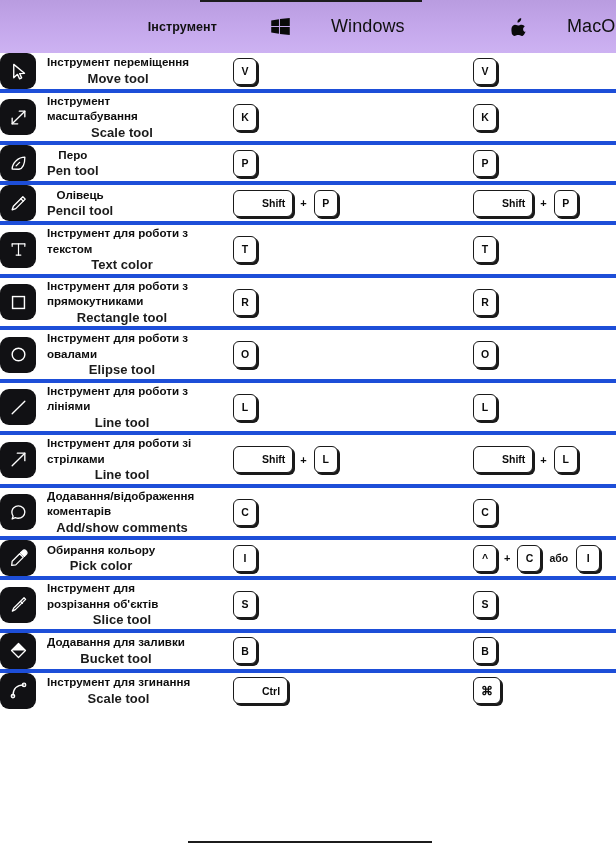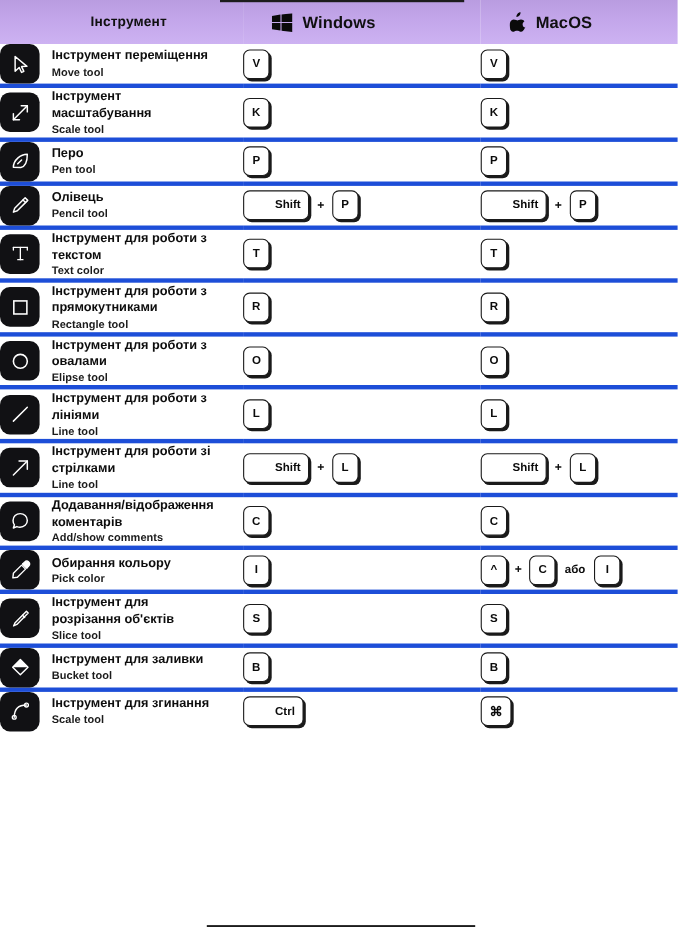--- a/index.html
+++ b/index.html
@@ -31,36 +31,37 @@
     border-collapse: collapse;
     table-layout: fixed;
   }
 
   
   .thead-row {
     height: 40px;
     background: linear-gradient(180deg, #b99ce0 0%, #c3a6ea 45%, #cdb2f2 100%);
   }
   .th {
-    padding: 4px;
+    padding: 16px;
     vertical-align: middle;
     font-size: 12.5px;
     font-weight: 700;
     color: #101010;
     letter-spacing: .1px;
+    text-align: right;
   }
   .th-tool   { width: 200px; padding-left: 17px; }
   .th-os     { width: 208px; }
   .os-head {
     display: flex;
     align-items: center;
     gap: 9px;
     padding-left: 22px;
   }
-  .os-label { font-size: 15px; font-weight: 700; color: #101010; }
+  .os-label { font-size: 18px; font-weight: 400; color: #101010; margin-left: 32px; }
 
   
   .win-logo { width: 19px; height: 17px; display: block; }
   .apple-logo { width: 15px; height: 18px; display: block; }
 
   
   .row { background: #ffffff; }
   .row > td {
     border-top: 4px solid #1d4ed8;
     padding: 0;
@@ -80,30 +81,30 @@
     width: 36px;
     height: 36px;
     min-width: 36px;
     border-radius: 9px;
     background: #111114;
     display: flex;
     align-items: center;
     justify-content: center;
   }
   .tool-icon svg { display: block; }
-  .tool-text { display: flex; flex-direction: column; gap: 1px; }
+  .tool-text { display: flex; flex-direction: column; gap: 1px; align-items: center; }
   .tool-title {
     font-size: 11.6px;
     font-weight: 700;
     color: #0d0d0d;
     line-height: 1.32;
     max-width: 150px;
   }
   .tool-sub {
-    font-size: 10px;
+    font-size: 13px;
     font-weight: 700;
     color: #1b1b1b;
     line-height: 1.3;
     letter-spacing: .05px;
   }
 
   .cell-keys { padding: 8px 4px 8px 22px; }
   .keys-inner {
     display: flex;
     align-items: center;
@@ -511,21 +512,21 @@
       <tr class="row">
         <td class="cell-tool">
           <div class="tool-inner">
             <span class="tool-icon">
               <svg width="19" height="19" viewBox="0 0 24 24" fill="none" stroke="#fff" stroke-width="1.6" stroke-linejoin="round">
                 <path d="M12 3.2 L20.8 12 L12 20.8 L3.2 12 Z"></path>
                 <path d="M12 3.2 L20.8 12 L3.2 12 Z" fill="#fff" stroke="none"></path>
               </svg>
             </span>
             <div class="tool-text">
-              <div class="tool-title">Інструмент для заливки</div>
+              <div class="tool-title">Додавання для заливки</div>
               <div class="tool-sub">Bucket tool</div>
             </div>
           </div>
         </td>
         <td class="cell-keys">
           <div class="keys-inner">
             <span class="keycap">B</span>
           </div>
         </td>
         <td class="cell-keys">

